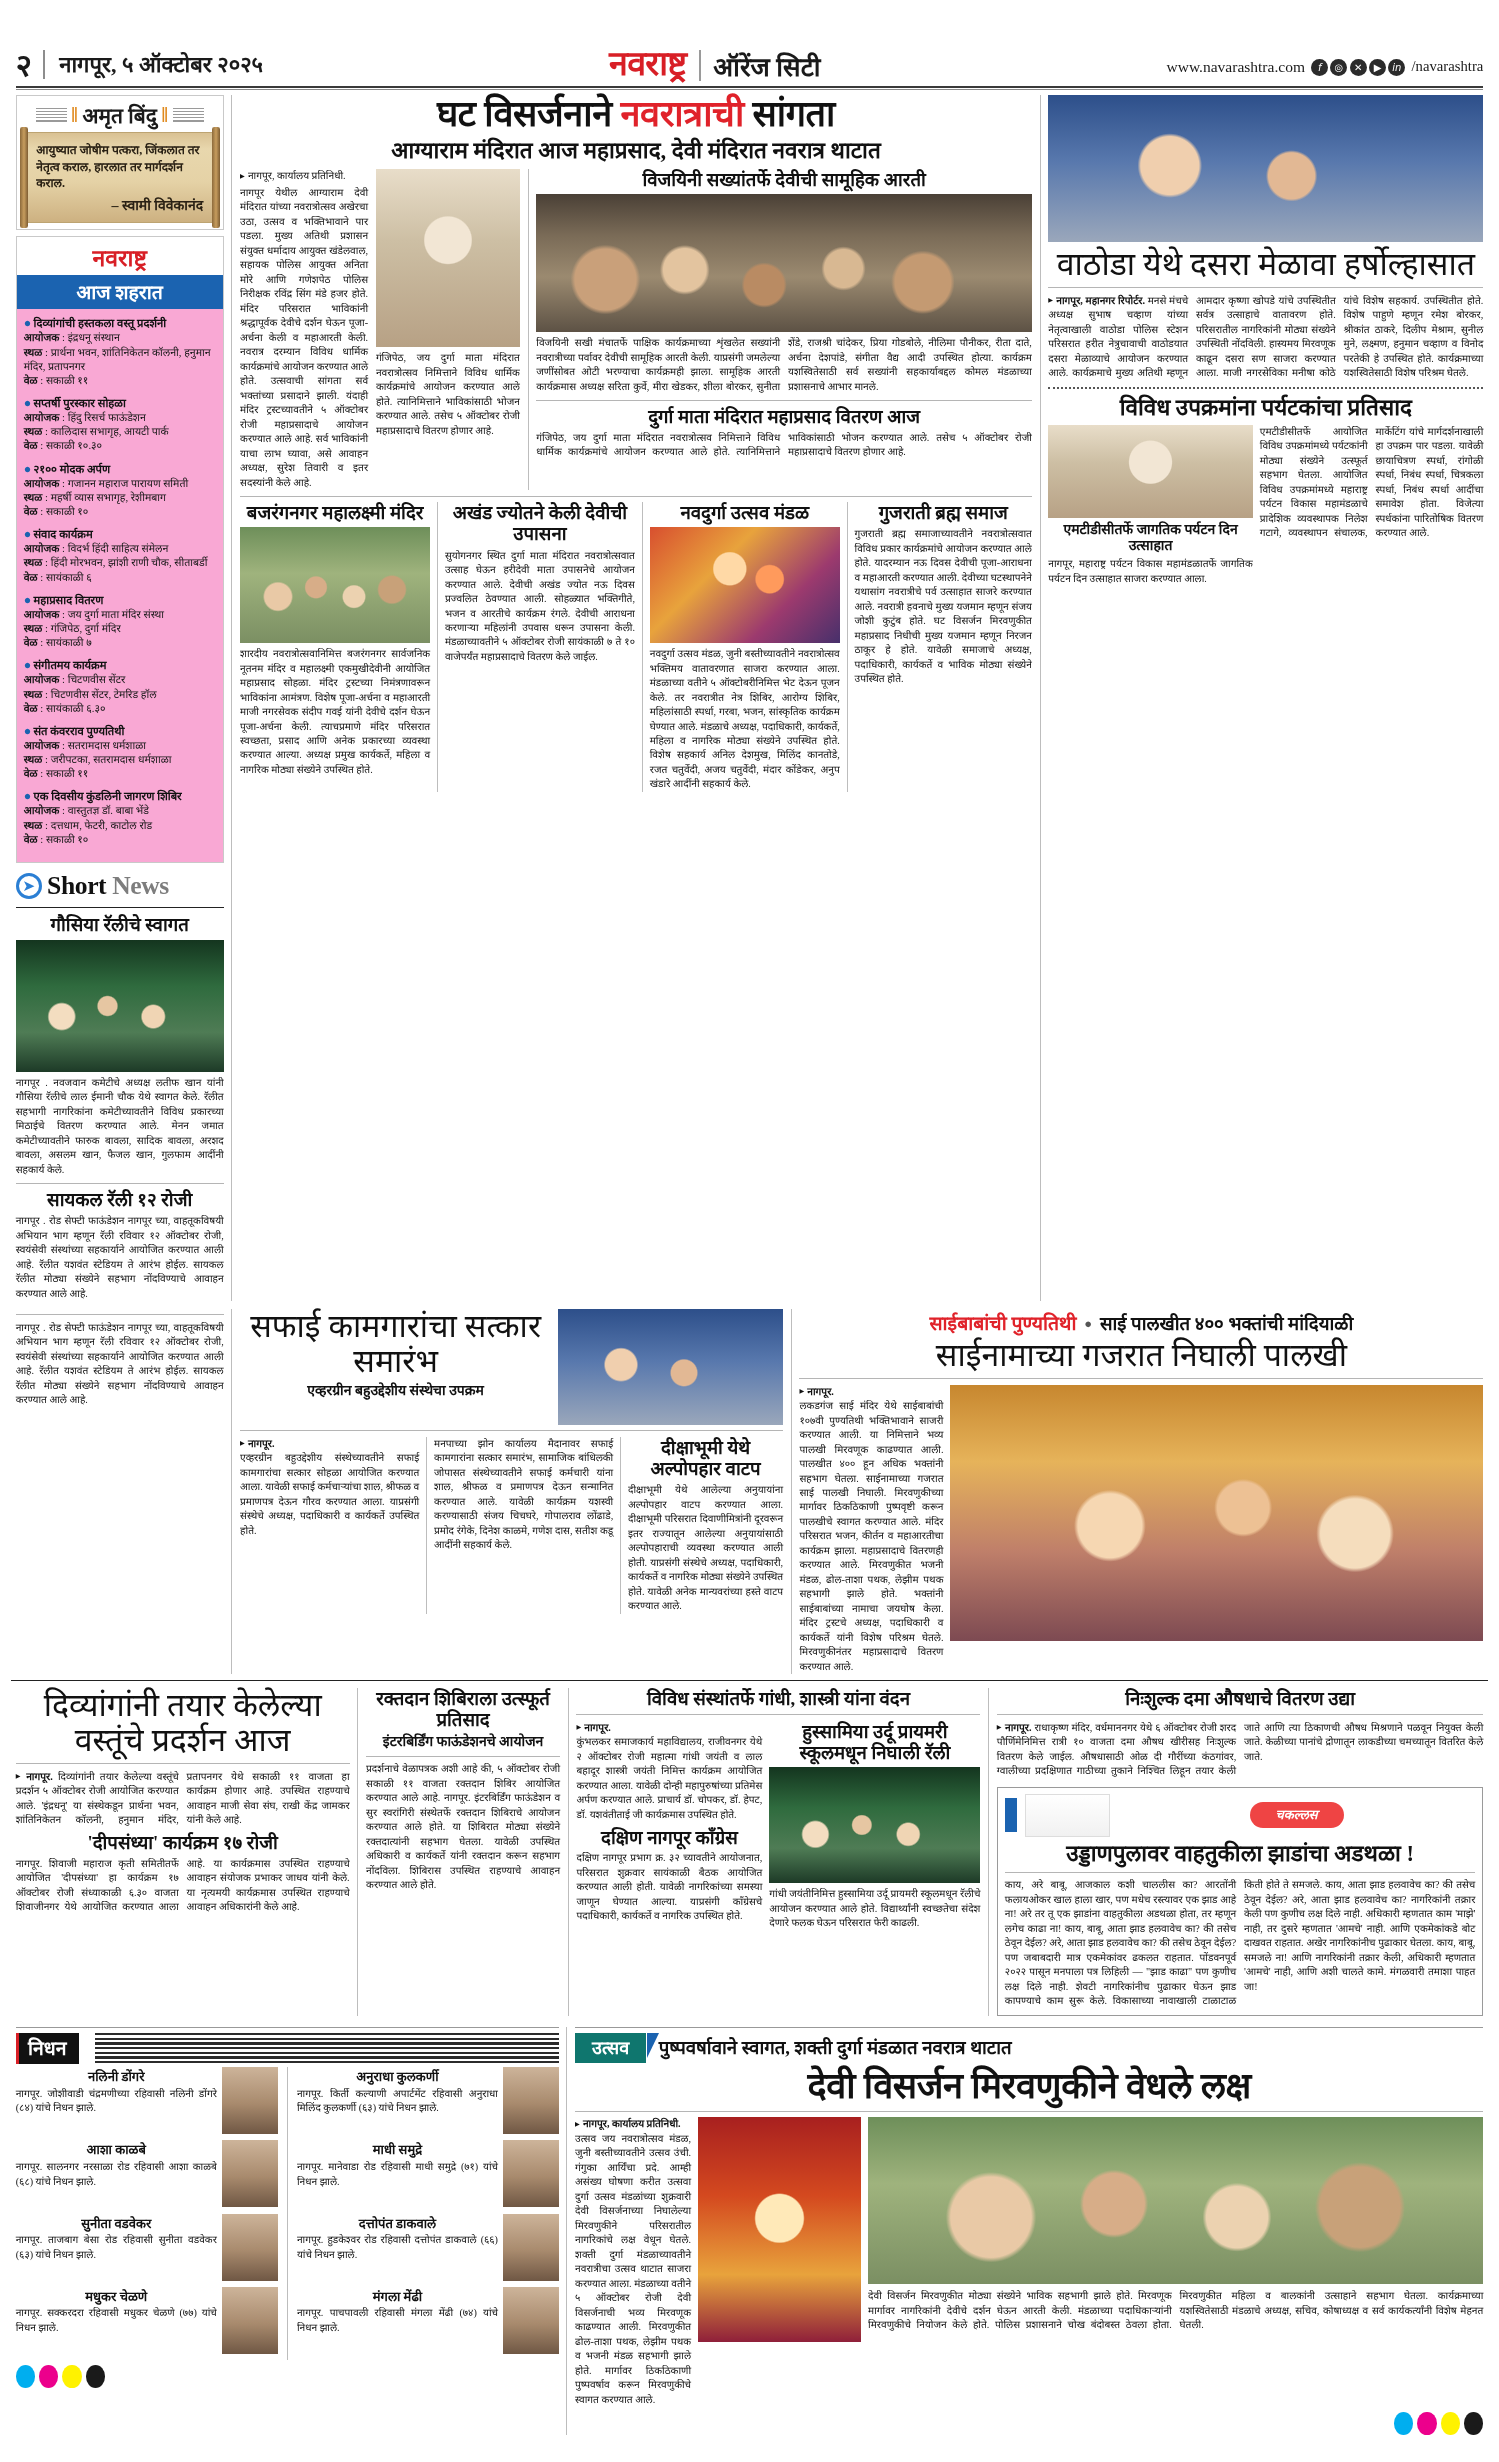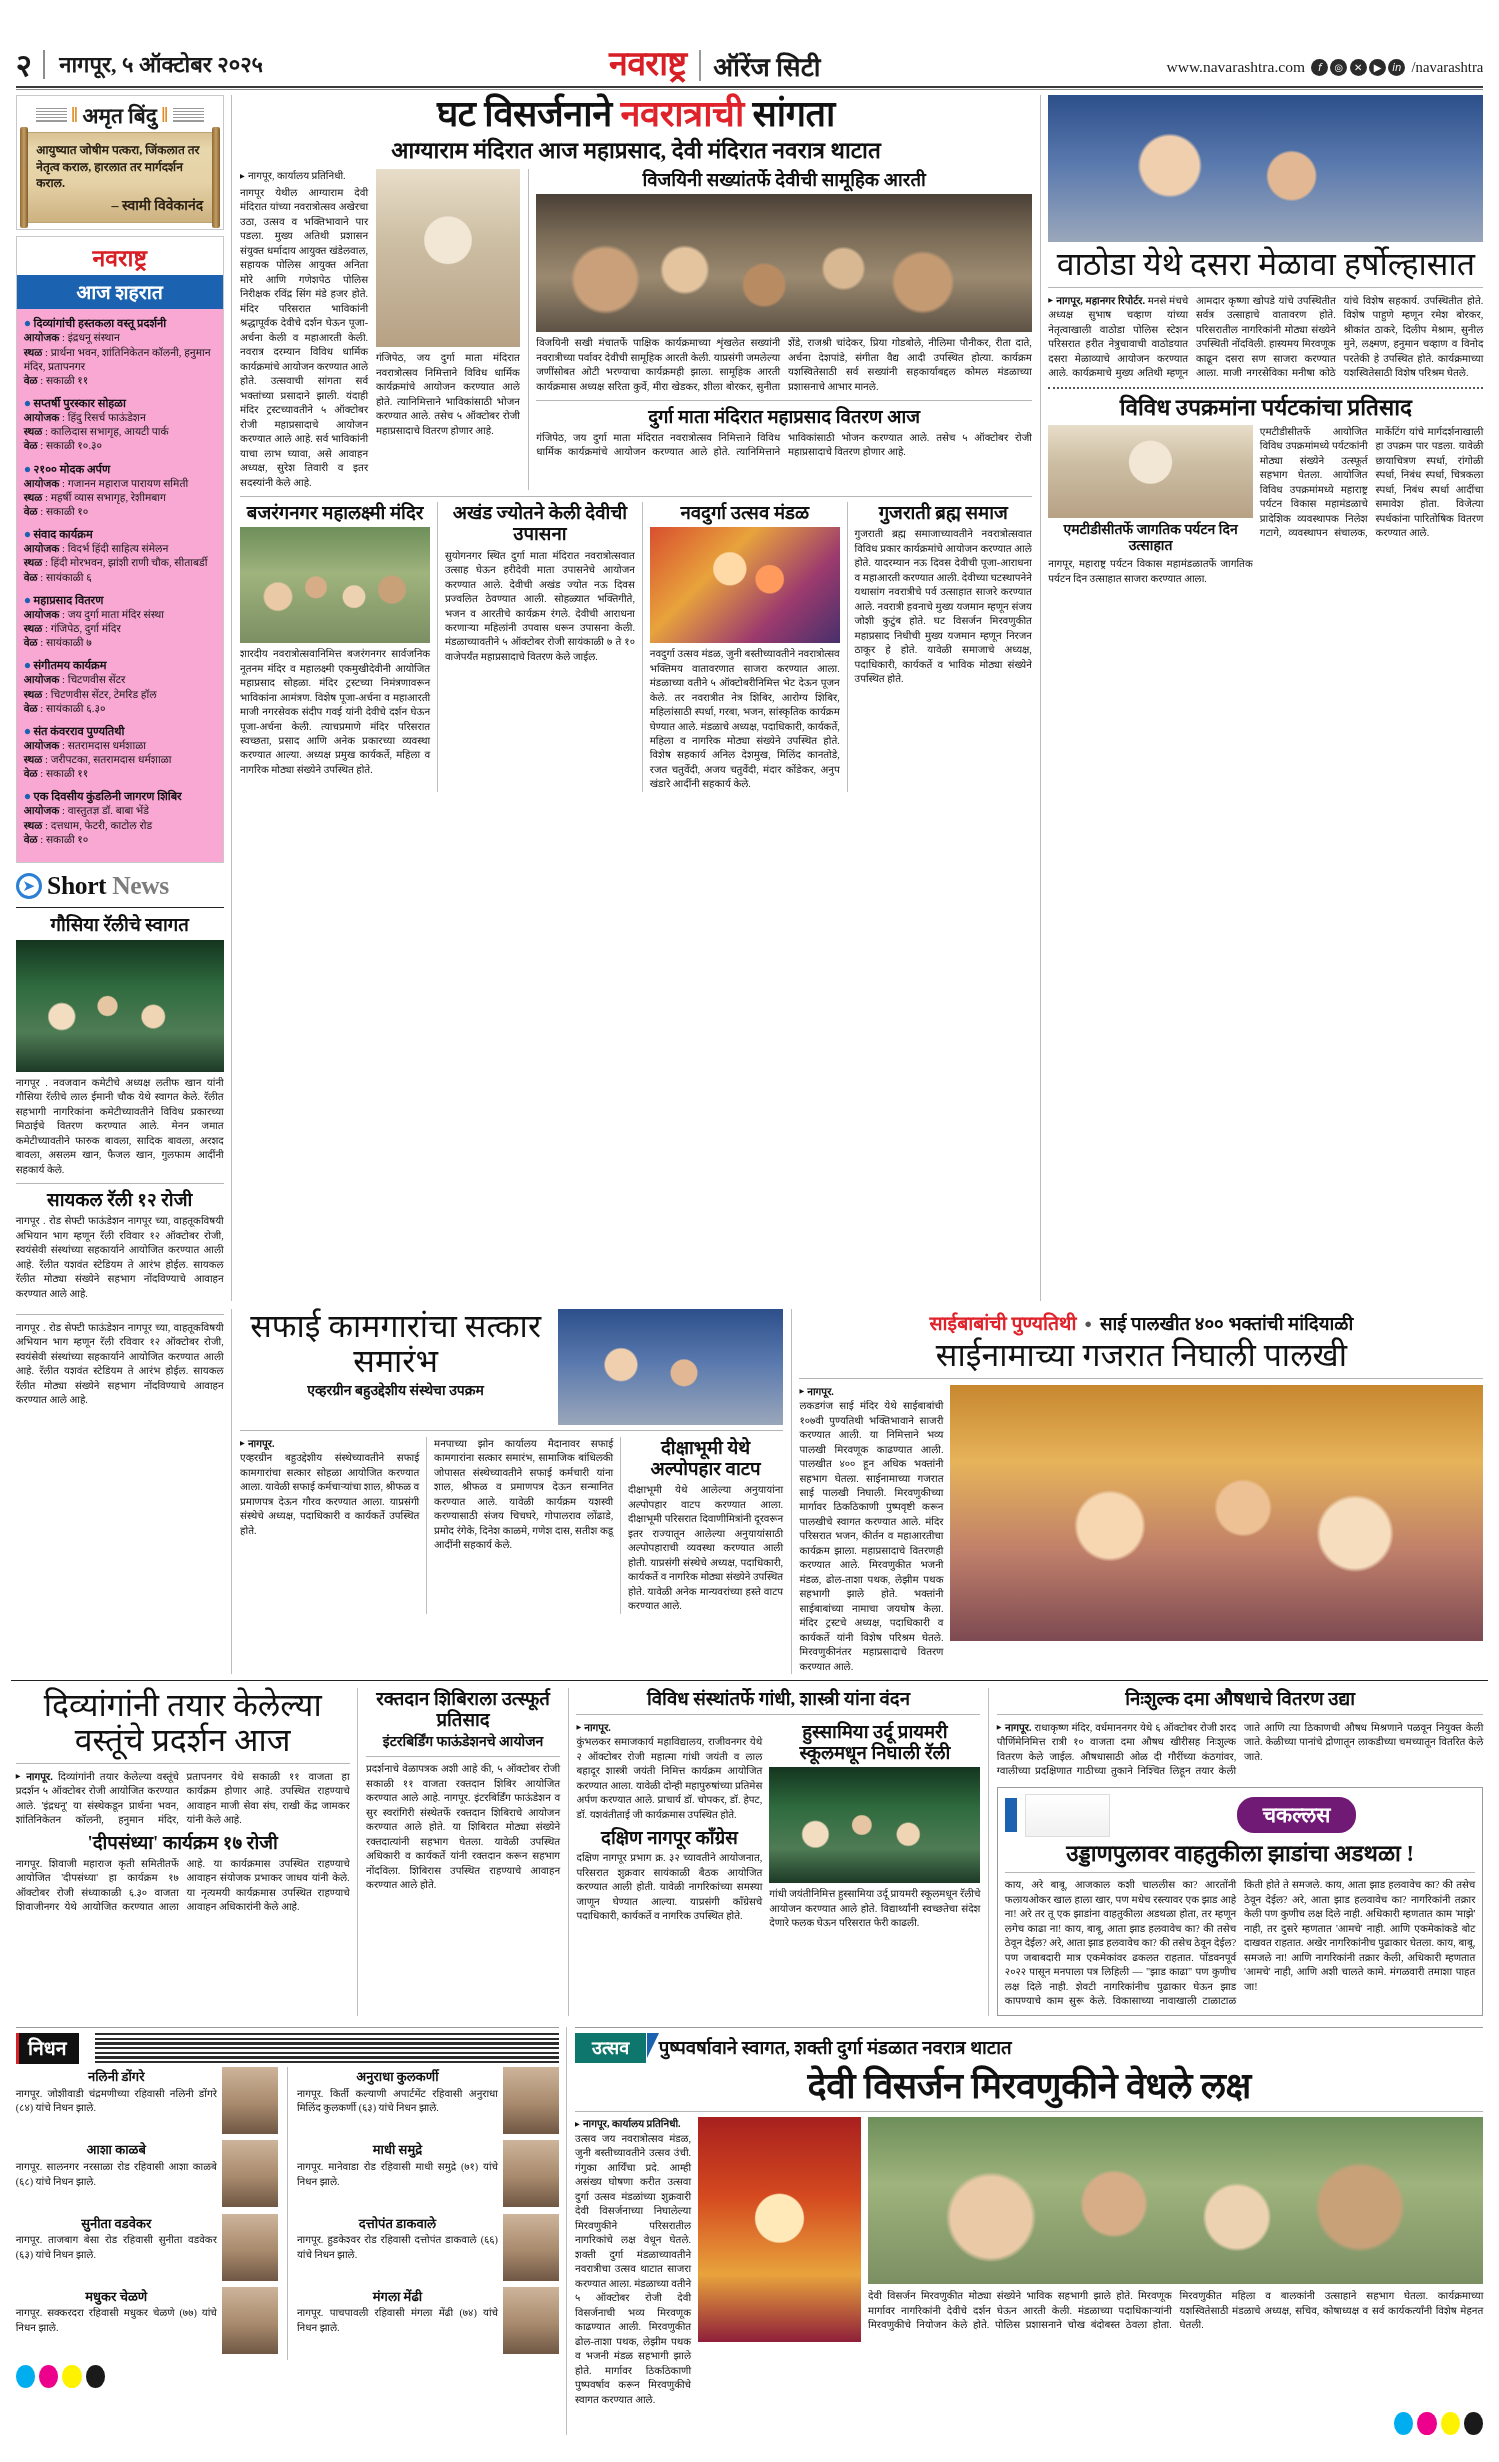--- a/index.html
+++ b/index.html
@@ -18,21 +18,21 @@
   
   .masthead { display:flex; align-items:flex-end; height:84px; padding:0 4.7px 3.1px 4.7px; }
   .mh-left { display:flex; align-items:flex-end; gap:11px; }
   .mh-pageno { font-size:31px; font-weight:700; line-height:1; color:#1a1a1a; font-family:"Liberation Serif",serif; }
   .mh-sep { width:2.3px; height:29.5px; background:#8d8d8d; margin:0 3.1px 1.6px 0; }
   .mh-dateline { font-size:22px; color:#1a1a1a; padding-bottom:3.1px; font-weight:700; }
   .mh-center { flex:1; display:flex; justify-content:center; align-items:flex-end; gap:12.4px; }
   .mh-logo { font-size:34px; font-weight:900; color:#d81f26; letter-spacing:-0.8px; line-height:1; }
   .mh-vbar { width:2.3px; height:31px; background:#9a9a9a; }
   .mh-edition { font-size:26px; font-weight:600; color:#1a1a1a; line-height:1; }
-  .mh-right { display:flex; align-items:flex-end; gap:6.2px; padding-bottom:4.7px; }
+  .mh-right { display:flex; gap:6.2px; padding-bottom:4.7px; }
   .mh-url { font-size:15.5px; color:#1a1a1a; }
   .mh-social { display:flex; gap:2.3px; align-items:center; }
   .soc { width:17px; height:17px; border-radius:50%; background:#2b2b2b; color:#fff;
          font-size:10px; display:flex; align-items:center; justify-content:center; font-family:"DejaVu Sans",sans-serif; }
   .mh-handle { font-size:14.7px; color:#1a1a1a; }
   .rule-double { border-top:2.3px solid #3a3a3a; border-bottom:1.6px solid #8a8a8a; height:4.7px; margin:1.6px 4.7px 0 4.7px; }
 
   
   .cols { display:flex; gap:7.8px; padding:4.7px 4.7px 0 4.7px; }
   .col-left   { width:208px; flex:none; }
@@ -133,22 +133,22 @@
     radial-gradient(circle at 50% 45%,#ffe9b8 16%,transparent 17%),
     linear-gradient(to bottom,#a8201f 0%,#d4491f 35%,#e8a33c 70%,#8f1f3a 100%); }
   .ph-face { background:linear-gradient(to bottom,#cdb49a 0%,#a88a6d 55%,#6f5744 100%); }
   .ph-cartoon { background:linear-gradient(to bottom,#ffffff 0%,#f1f1f1 100%); }
 
   
   .tag-blue { display:inline-block; background:#0f766e; color:#fff; font-size:18px; font-weight:800;
               padding:2.3px 17px 3.9px; position:relative; }
   .tag-blue::after { content:""; position:absolute; right:-12.4px; top:0; border-top:25.6px solid #1b63b0;
               border-right:12.4px solid transparent; }
-  .tag-pill { display:inline-block; background:#701a75; color:#fff; font-size:21px; font-weight:800;
-              border-radius:17px; padding:3.1px 26px 4.7px; }
+  .tag-pill { display:inline-block; background:#ef4444; color:#fff; font-size:13px; font-weight:800;
+              border-radius:17px; padding:3.1px 26px 4.7px;font-style:italic; }
 
   .nidhan-hdr { display:flex; align-items:stretch; gap:16px; margin-bottom:3.1px; }
   .nidhan-lab { background:#111; color:#fff; font-size:19.4px; font-weight:800; padding:1.6px 12.4px 3.1px 9.3px;
                 border-left:3.9px solid #d81f26; }
   .nidhan-lines { flex:1; background:repeating-linear-gradient(to bottom,#2b2b2b 0 2.3px,#fff 2.3px 4.7px); }
 
   .obit { display:flex; gap:4.7px; margin-bottom:6.2px; }
   .obit-txt { flex:1; }
   .obit-name { font-size:13px; font-weight:800; text-align:center; margin-bottom:1.6px; }
   .obit-photo { width:56px; height:67px; flex:none; }

